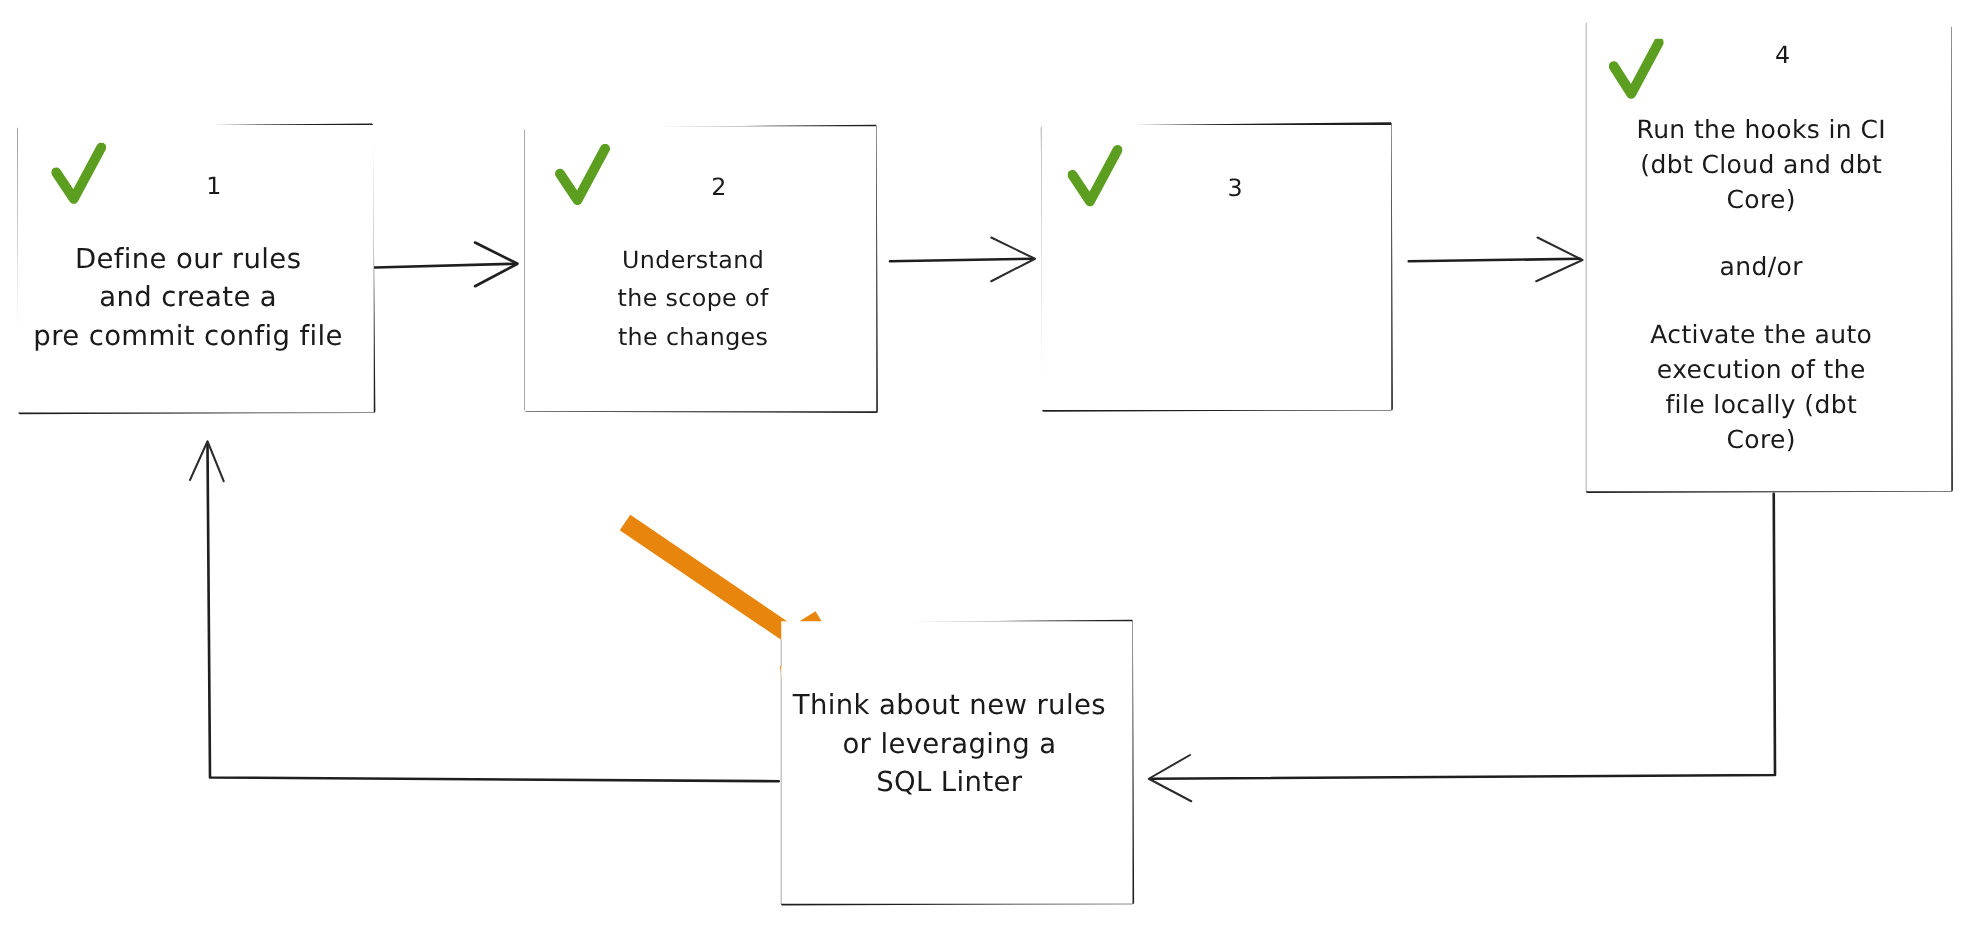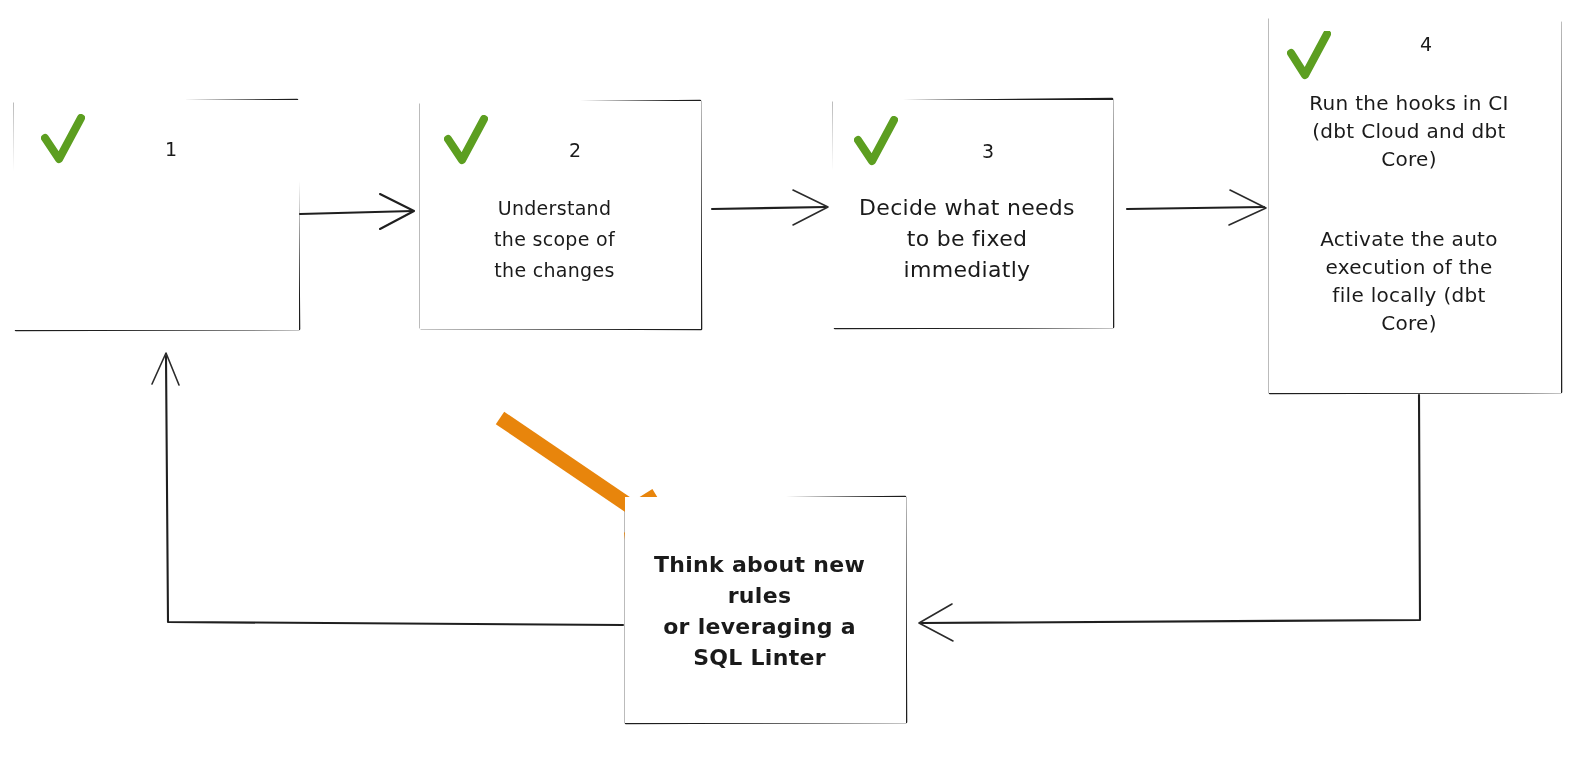--- a/index.html
+++ b/index.html
@@ -66,21 +66,21 @@
 
   #node-1 .node-number { left: 112px; top: 40px; width: 90px; }
   #node-2 .node-number { left: 110px; top: 40px; width: 90px; }
   #node-3 .node-number { left: 110px; top: 42px; width: 90px; }
   #node-4 .node-number { left: 112px; top: 18px; width: 90px; }
 
   #node-1 .node-body { top: 92px;  font-size: 22px; line-height: 31px; }
   #node-2 .node-body { top: 92px;  font-size: 19px; line-height: 31px; }
   #node-3 .node-body { top: 92px;  font-size: 22px; line-height: 31px; }
   #node-4 .node-body { top: 72px;  font-size: 20px; line-height: 28px; padding: 0 10px; }
-  #node-5 .node-body { top: 52px;  font-size: 22px; line-height: 31px; font-weight: bold; }
+  #node-5 .node-body { top: 52px;  font-size: 22px; line-height: 31px; }
 
   #node-4 .seg { margin: 0; }
   #node-4 .seg-gap { height: 26px; }
 </style>
 </head>
 <body>
 
 <div id="canvas">
 
   <svg id="sketch-layer" viewBox="0 0 1584 757" xmlns="http://www.w3.org/2000/svg">
@@ -158,52 +158,53 @@
       <path class="org" d="M500,418 L668,532"></path>
       <path class="org" d="M646,493 L671,534 L625,540" stroke-width="13" fill="none"></path>
     </g>
   </svg>
 
   <div class="node" id="node-1">
     <svg class="check" viewBox="0 0 44 52">
       <path d="M4,24 L18,45 L40,4" fill="none" stroke="#5c9e20" stroke-width="8" stroke-linecap="round" stroke-linejoin="round"></path>
     </svg>
     <div class="node-number">1</div>
+    <div class="node-body txt">Define our rules
+and create a
+pre commit config file</div>
   </div>
 
   <div class="node" id="node-2">
     <svg class="check" viewBox="0 0 44 52">
       <path d="M4,24 L18,45 L40,4" fill="none" stroke="#5c9e20" stroke-width="8" stroke-linecap="round" stroke-linejoin="round"></path>
     </svg>
     <div class="node-number">2</div>
     <div class="node-body txt">Understand
 the scope of
 the changes</div>
   </div>
 
   <div class="node" id="node-3">
     <svg class="check" viewBox="0 0 44 52">
       <path d="M4,24 L18,45 L40,4" fill="none" stroke="#5c9e20" stroke-width="8" stroke-linecap="round" stroke-linejoin="round"></path>
     </svg>
     <div class="node-number">3</div>
-    <div class="node-body txt">Decide what needs
-to be fixed
-immediatly</div>
   </div>
 
   <div class="node" id="node-4">
     <svg class="check" viewBox="0 0 44 52">
       <path d="M4,22 L18,44 L40,3" fill="none" stroke="#5c9e20" stroke-width="8" stroke-linecap="round" stroke-linejoin="round"></path>
     </svg>
     <div class="node-number">4</div>
     <div class="node-body">
       <div class="seg txt">Run the hooks in CI
 (dbt Cloud and dbt
 Core)</div>
       <div class="seg-gap"></div>
+      <div class="seg txt">and/or</div>
       <div class="seg-gap"></div>
       <div class="seg txt">Activate the auto
 execution of the
 file locally (dbt
 Core)</div>
     </div>
   </div>
 
   <div class="node" id="node-5">
     <div class="node-body txt">Think about new rules

